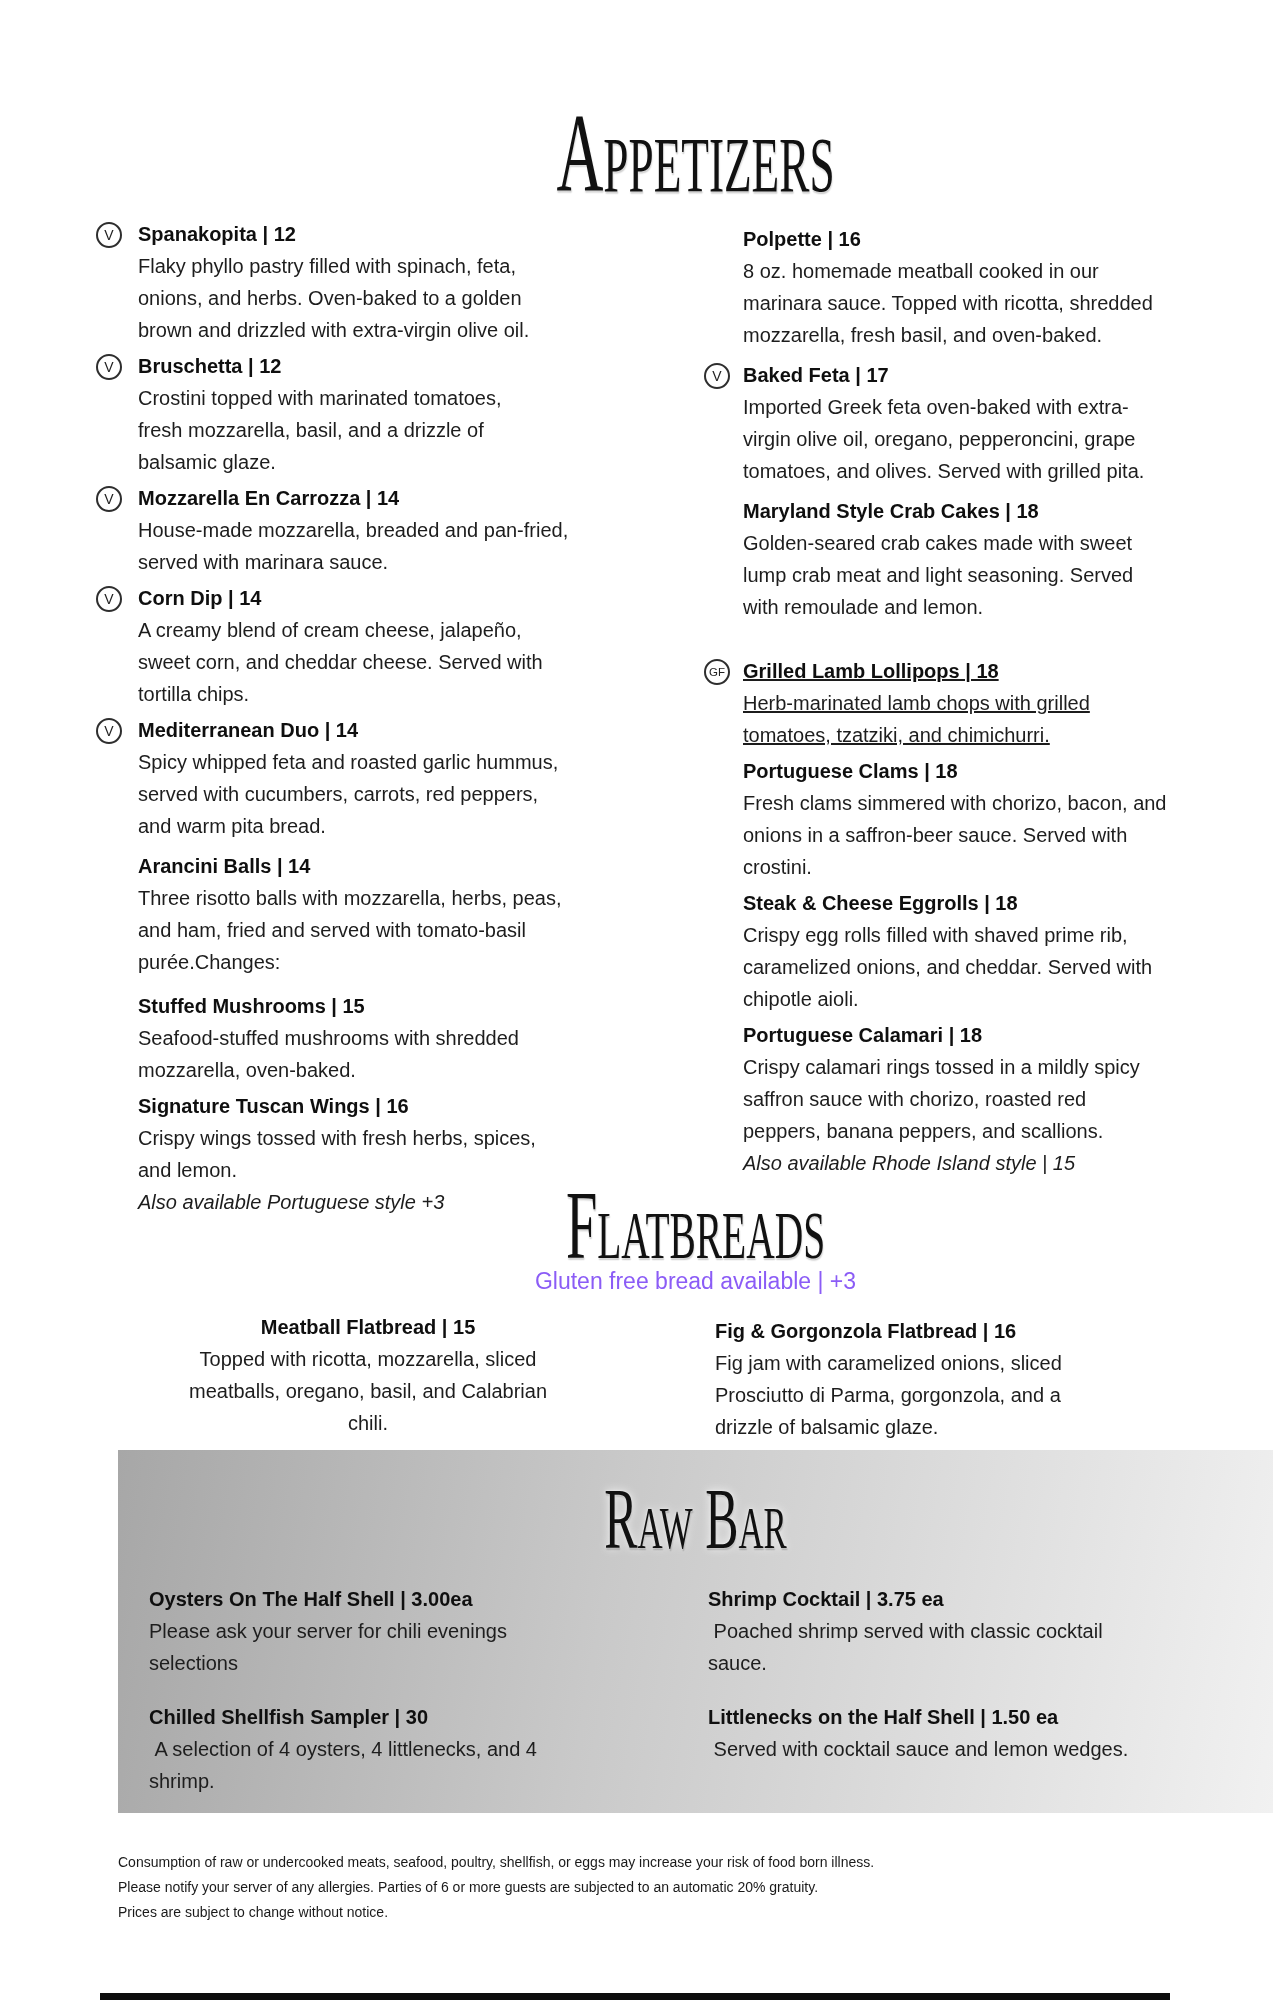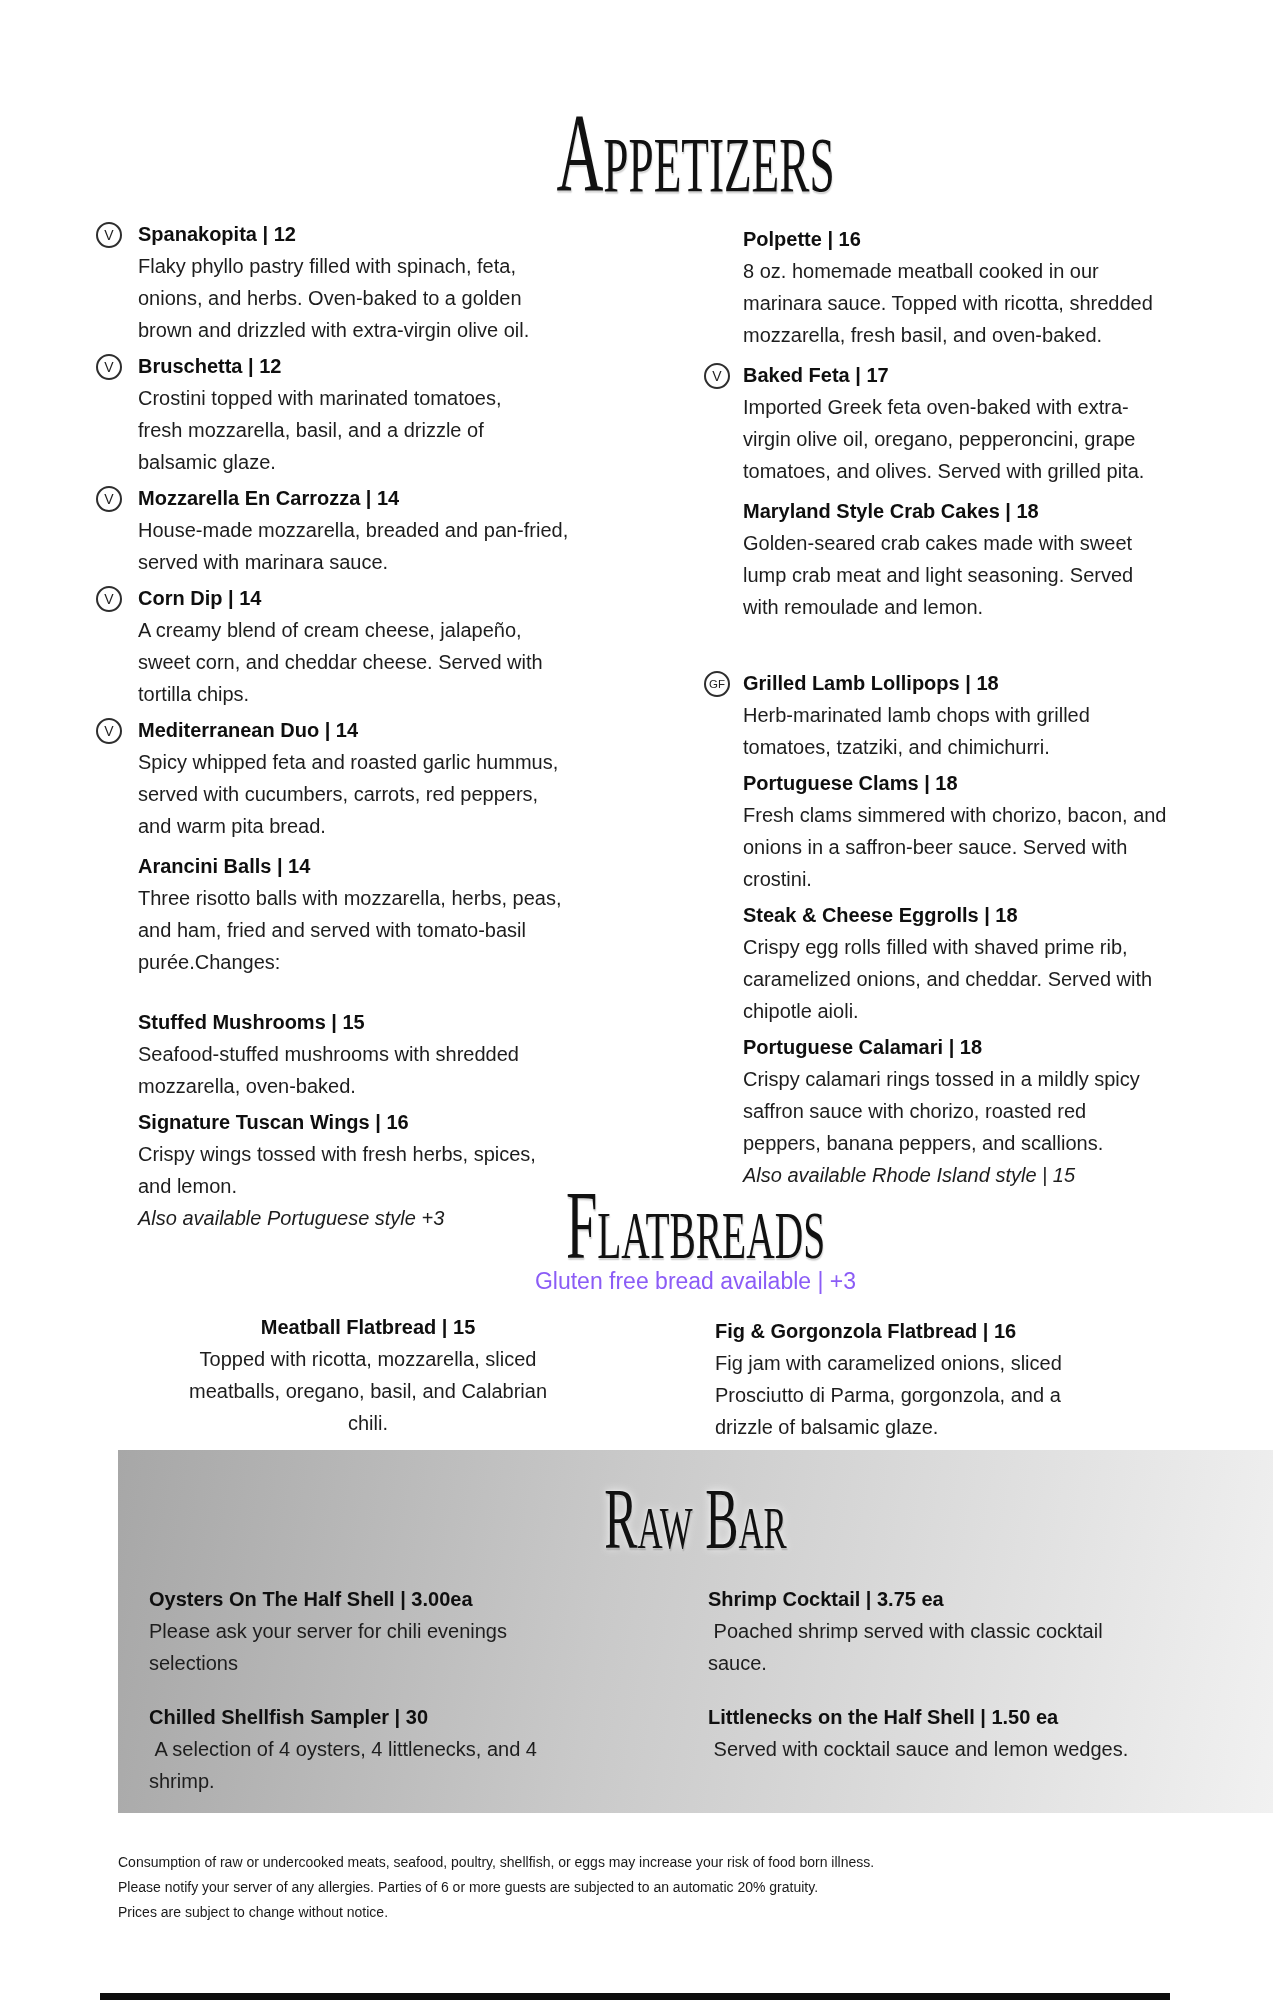--- a/index.html
+++ b/index.html
@@ -35,22 +35,22 @@
   .col-flat-left {top:1311px;left:138px;width:460px;text-align:center;}
   .col-flat-right{top:1315px;left:715px;width:460px;}
   .col-raw-left {top:1583px;left:149px;width:450px;}
   .col-raw-right{top:1583px;left:708px;width:475px;}
   .col-badged-left  .menu-item{padding-left:42px;}
   .col-badged-right .menu-item{padding-left:39px;}
   
   .menu-item{position:relative;margin-bottom:4px;}
   .col-raw-left .menu-item,.col-raw-right .menu-item{margin-bottom:22px;}
   .gap-sm{margin-top:8px;}
-  .gap-md{margin-top:28px;}
-  .gap-lg{margin-top:44px;}
+  .gap-md{margin-top:12px;}
+  .gap-lg{margin-top:32px;text-decoration:underline;}
   .item-name{font-size:20px;font-weight:700;line-height:32px;color:#0f0f0f;white-space:nowrap;}
   .item-desc{font-size:20px;line-height:32px;color:#1d1d1d;white-space:pre-line;}
   .item-note{font-size:20px;line-height:32px;color:#1d1d1d;font-style:italic;}
   .badge{
     position:absolute;left:0;top:4px;width:26px;height:26px;border:2px solid #2e2e2e;
     border-radius:50%;display:flex;align-items:center;justify-content:center;
     font-size:14px;color:#222;background:transparent;box-sizing:border-box;font-weight:400;
   }
   .badge-gf{font-size:11.5px;letter-spacing:0;}
   

